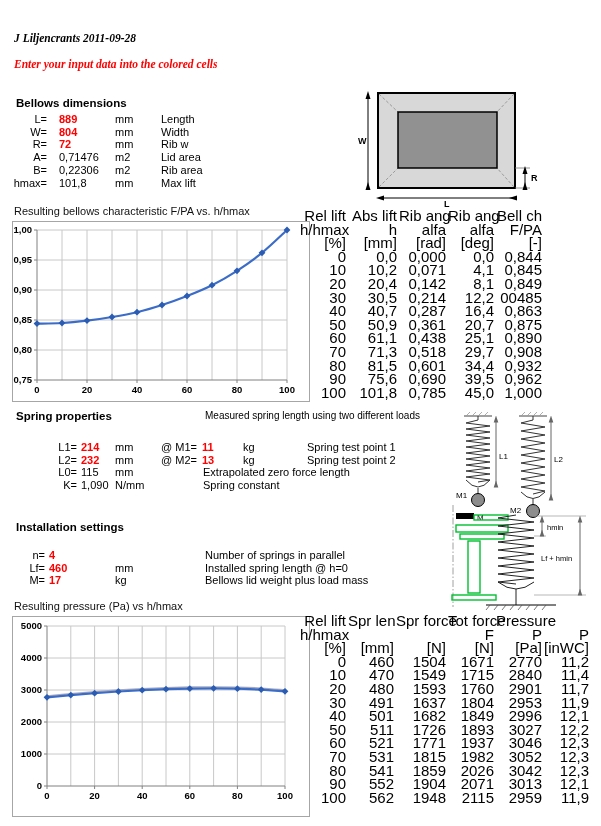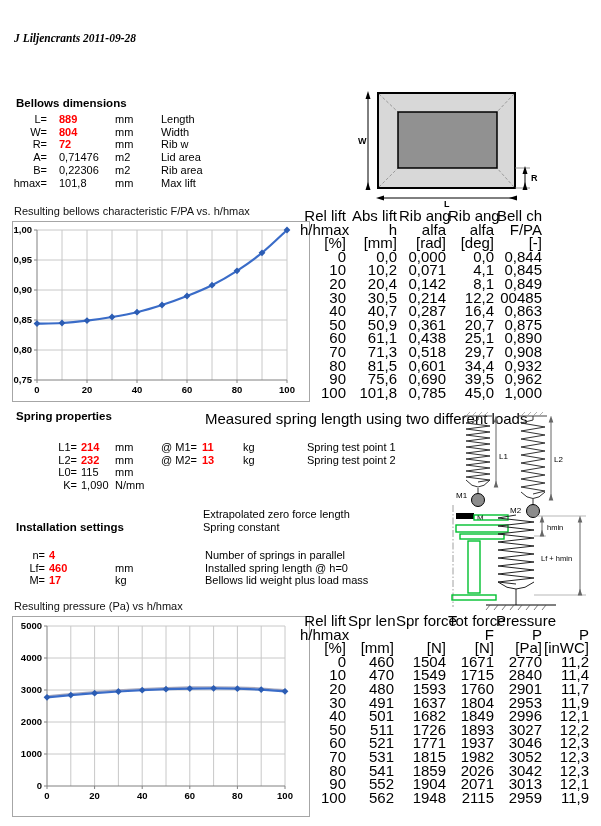--- a/index.html
+++ b/index.html
@@ -3,52 +3,53 @@
 <meta charset="utf-8">
 <style>
   html,body{margin:0;padding:0;background:#fff;}
   .page{position:relative;width:601px;height:826px;background:#fff;overflow:hidden;
         font-family:"Liberation Sans",sans-serif;color:#000;font-size:11px;}
   .abs{position:absolute;}
   .title{left:14px;top:6px;font-size:19px;font-weight:bold;letter-spacing:0;}
   .author{left:14px;top:32px;font-family:"Liberation Serif",serif;font-weight:bold;font-style:italic;font-size:11.5px;}
   .instruction{left:14px;top:58px;font-family:"Liberation Serif",serif;font-weight:bold;font-style:italic;font-size:11.5px;color:#ff0000;}
   .sec-h{font-weight:bold;font-size:11.5px;left:16px;}
-  .note{font-size:15px;}
+  .note{font-size:10px;}
   .prow{position:absolute;left:0;top:0;width:601px;height:13px;}
   .prow span{position:absolute;top:0;white-space:nowrap;}
   .red{color:#ff0000;font-weight:bold;}
   
   .b-lbl{left:0;width:47px;text-align:right;}
   .b-val{left:51px;margin-left:8px;} .b-unit{left:115px;} .b-desc{left:161px;}
   
   .s-lbl{left:30px;width:47px;text-align:right;}
   .s-val{left:81px;} .s-unit{left:115px;}
   .s-at{left:150px;width:47px;text-align:right;}
-  .s-atval{left:202px;} .s-atunit{left:243px;} .s-desc{left:307px;} .s-desc2{left:203px;margin-top:42px;}
+  .s-atval{left:202px;} .s-atunit{left:243px;} .s-desc{left:307px;} .s-desc2{left:203px;}
   
   .i-lbl{left:0;width:45px;text-align:right;}
   .i-val{left:49px;} .i-unit{left:115px;} .i-desc{left:205px;}
   
   .chart-title{font-size:11px;color:#111;}
   .chart-box{position:absolute;border:1px solid #a6a6a6;background:#fff;}
   
   .tbl{position:absolute;font-size:15px;}
   .trow{display:grid;height:13.6px;line-height:13.6px;}
   .tbl1 .trow{grid-template-columns:48px 51px 49px 48px 48px;}
   .tbl2 .trow{grid-template-columns:48px 48px 52px 48px 48px 47px;}
   .tcell{text-align:right;padding-right:2px;white-space:nowrap;overflow:visible;}
   svg text{font-family:"Liberation Sans",sans-serif;}
 </style>
 </head>
 <body>
 
 <div class="page">
 
   <div class="abs author">J Liljencrants 2011-09-28</div>
+  <div class="abs instruction">Enter your input data into the colored cells</div>
 
   <div class="abs sec-h" style="top:97px;">Bellows dimensions</div>
   <div class="prow" style="top:113px;">
     <span class="b-lbl">L=</span>
       <span class="b-val red">889</span>
       <span class="b-unit">mm</span>
       <span class="b-desc">Length</span>
   </div>
   <div class="prow" style="top:125.7px;">
     <span class="b-lbl">W=</span>

